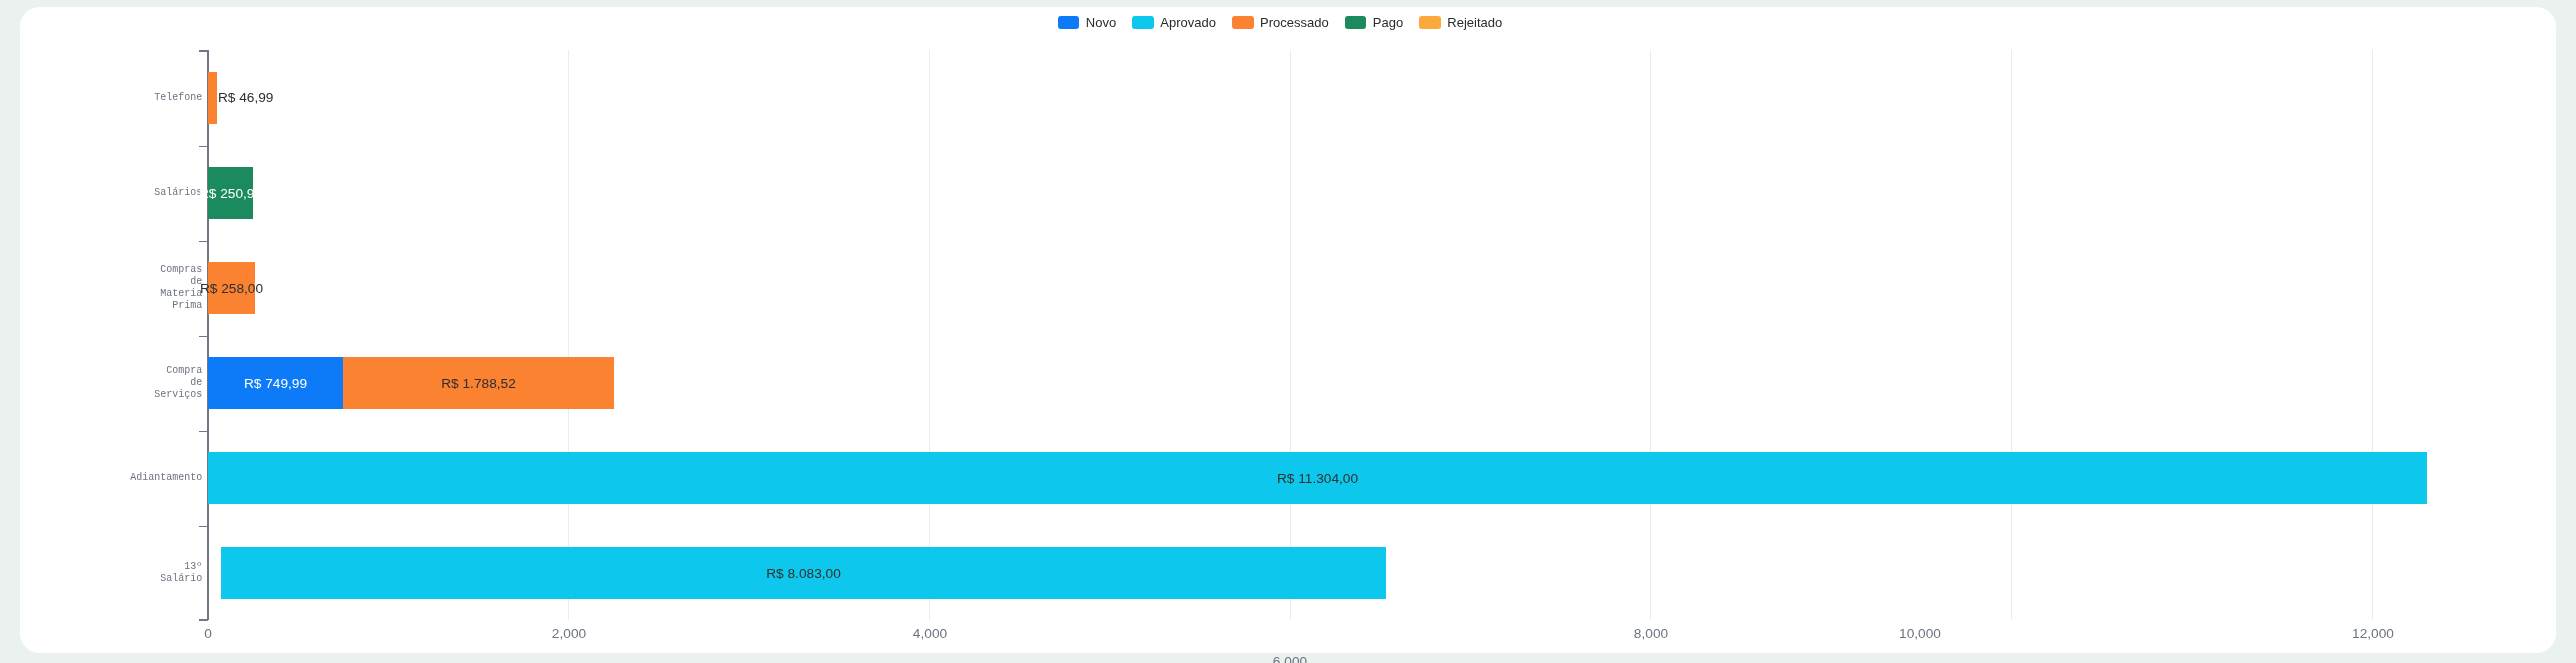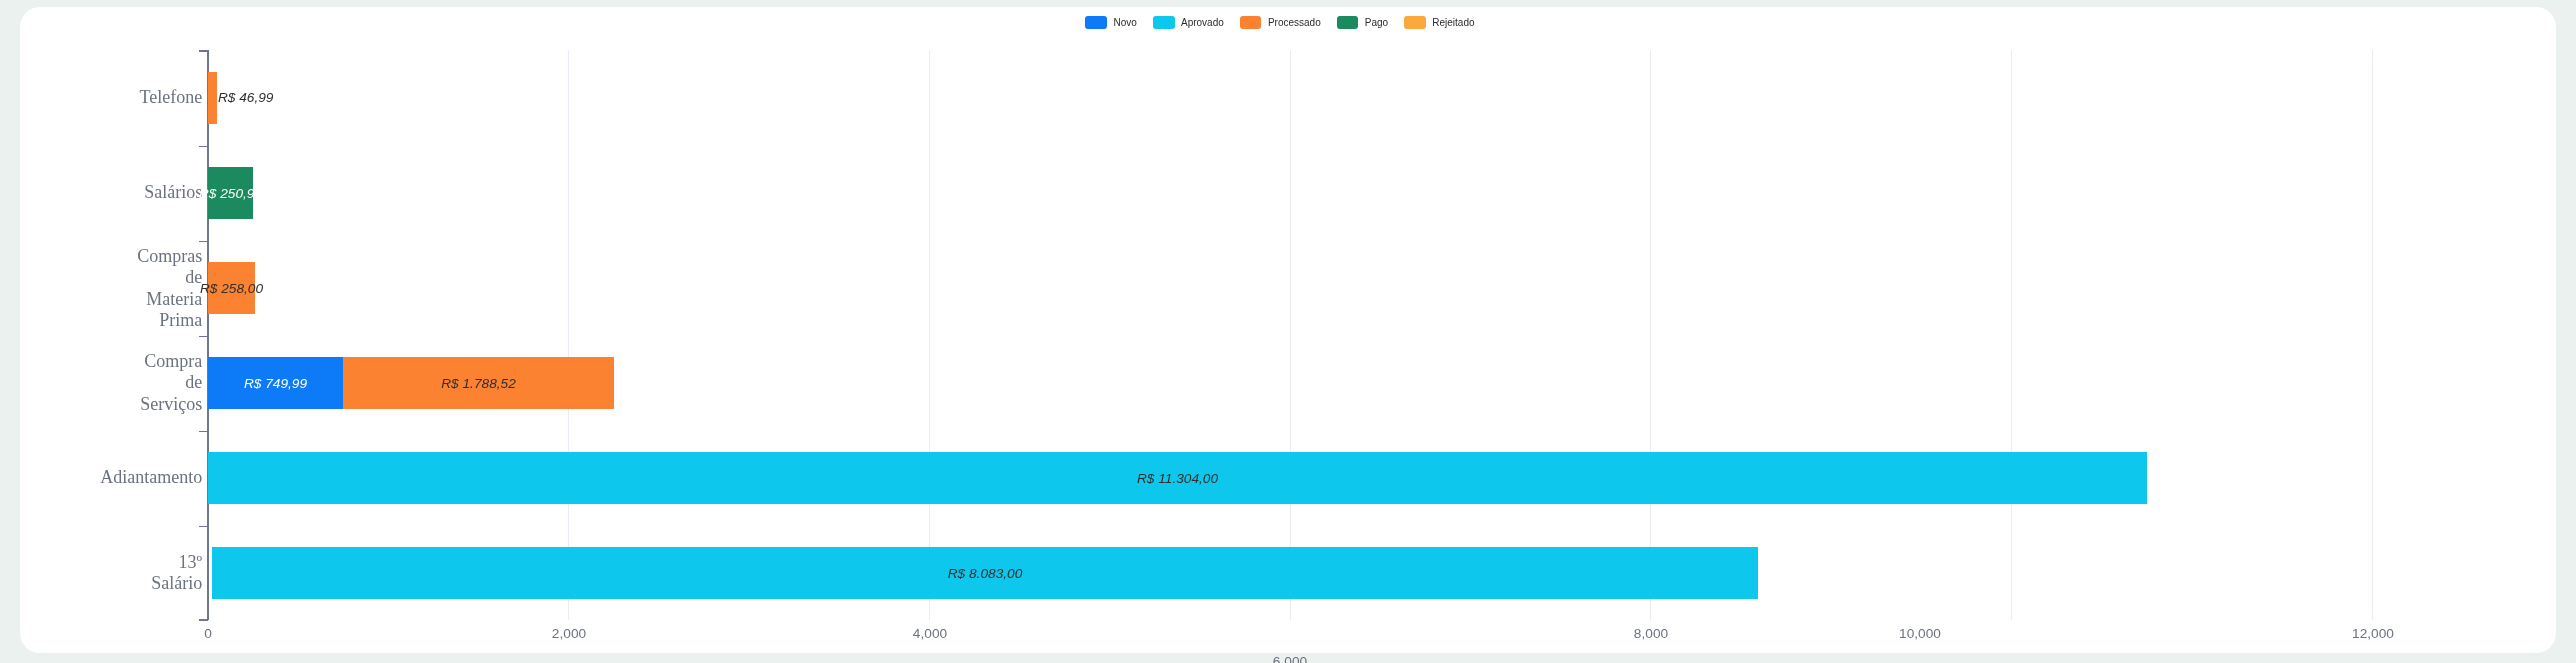--- a/index.html
+++ b/index.html
@@ -46,21 +46,21 @@
     margin-right: 16px;
     cursor: pointer;
   }
   .legend-swatch {
     width: 21.6px;
     height: 12.3px;
     border-radius: 2.9px;
     margin-right: 6.5px;
   }
   .legend-label {
-    font-size: 10px;
+    font-size: 13px;
     color: #2b2b2b;
     font-family: "Liberation Sans", sans-serif;
     white-space: nowrap;
   }
 
   
   .plot {
     position: absolute;
     left: 188px;
     top: 43px;
@@ -103,36 +103,35 @@
   .row {
     position: absolute;
     left: 0;
     right: 0;
   }
   .cat-label {
     position: absolute;
     right: 100%;
     margin-right: 5.8px;
     text-align: right;
-    font-size: 18px;
+    font-size: 10px;
     line-height: 1.18;
     color: #6b7280;
     white-space: pre-line;
-    font-family: Liberation Serif, serif;
+    font-family: Liberation Mono, monospace;
   }
   .bar {
     position: absolute;
     top: 0;
     height: 100%;
     display: flex;
     align-items: center;
     justify-content: center;
     overflow: visible;
     cursor: pointer;
-    font-style: italic;
   }
   .bar-label {
     font-size: 13.7px;
     white-space: nowrap;
     pointer-events: none;
     font-family: "Liberation Sans", sans-serif;
   }
   .lbl-dark  { color: #2f2f2f; }
   .lbl-light { color: #ffffff; }
   .lbl-out {
@@ -214,28 +213,28 @@
           <div class="bar" style="left: 0px; width: 135px; background: rgb(13, 123, 247);">
             <span class="bar-label lbl-light">R$ 749,99</span>
           </div>
           <div class="bar" style="left: 135px; width: 271px; background: rgb(250, 130, 49);">
             <span class="bar-label lbl-dark">R$ 1.788,52</span>
           </div>
         </div>
         <div class="row" style="top: 402px; height: 52px; padding-left: 36px;">
           <div class="tick-mark" style="top: -21.5px;"></div>
           <div class="cat-label" style="top: 50%; transform: translateY(-50%);">Adiantamento</div>
-          <div class="bar" style="left: 0px; width: 1939px; background: rgb(13, 200, 236); text-align: center;">
+          <div class="bar" style="left: 0px; width: 2219px; background: rgb(13, 200, 236); text-align: center;">
             <span class="bar-label lbl-dark">R$ 11.304,00</span>
           </div>
         </div>
         <div class="row" style="top: 497px; height: 52px;">
           <div class="tick-mark" style="top: -21.5px;"></div>
           <div class="cat-label" style="top: 50%; transform: translateY(-50%);">13º Salário</div>
-          <div class="bar" style="left: 4px; width: 1546px; background: rgb(13, 200, 236);">
+          <div class="bar" style="left: 13px; width: 1165px; background: rgb(13, 200, 236);">
             <span class="bar-label lbl-dark">R$ 8.083,00</span>
           </div>
         </div>
         <div class="tick-mark" style="top: 569px;"></div>
       </div>
 
   </div>
 </div>
 
 

